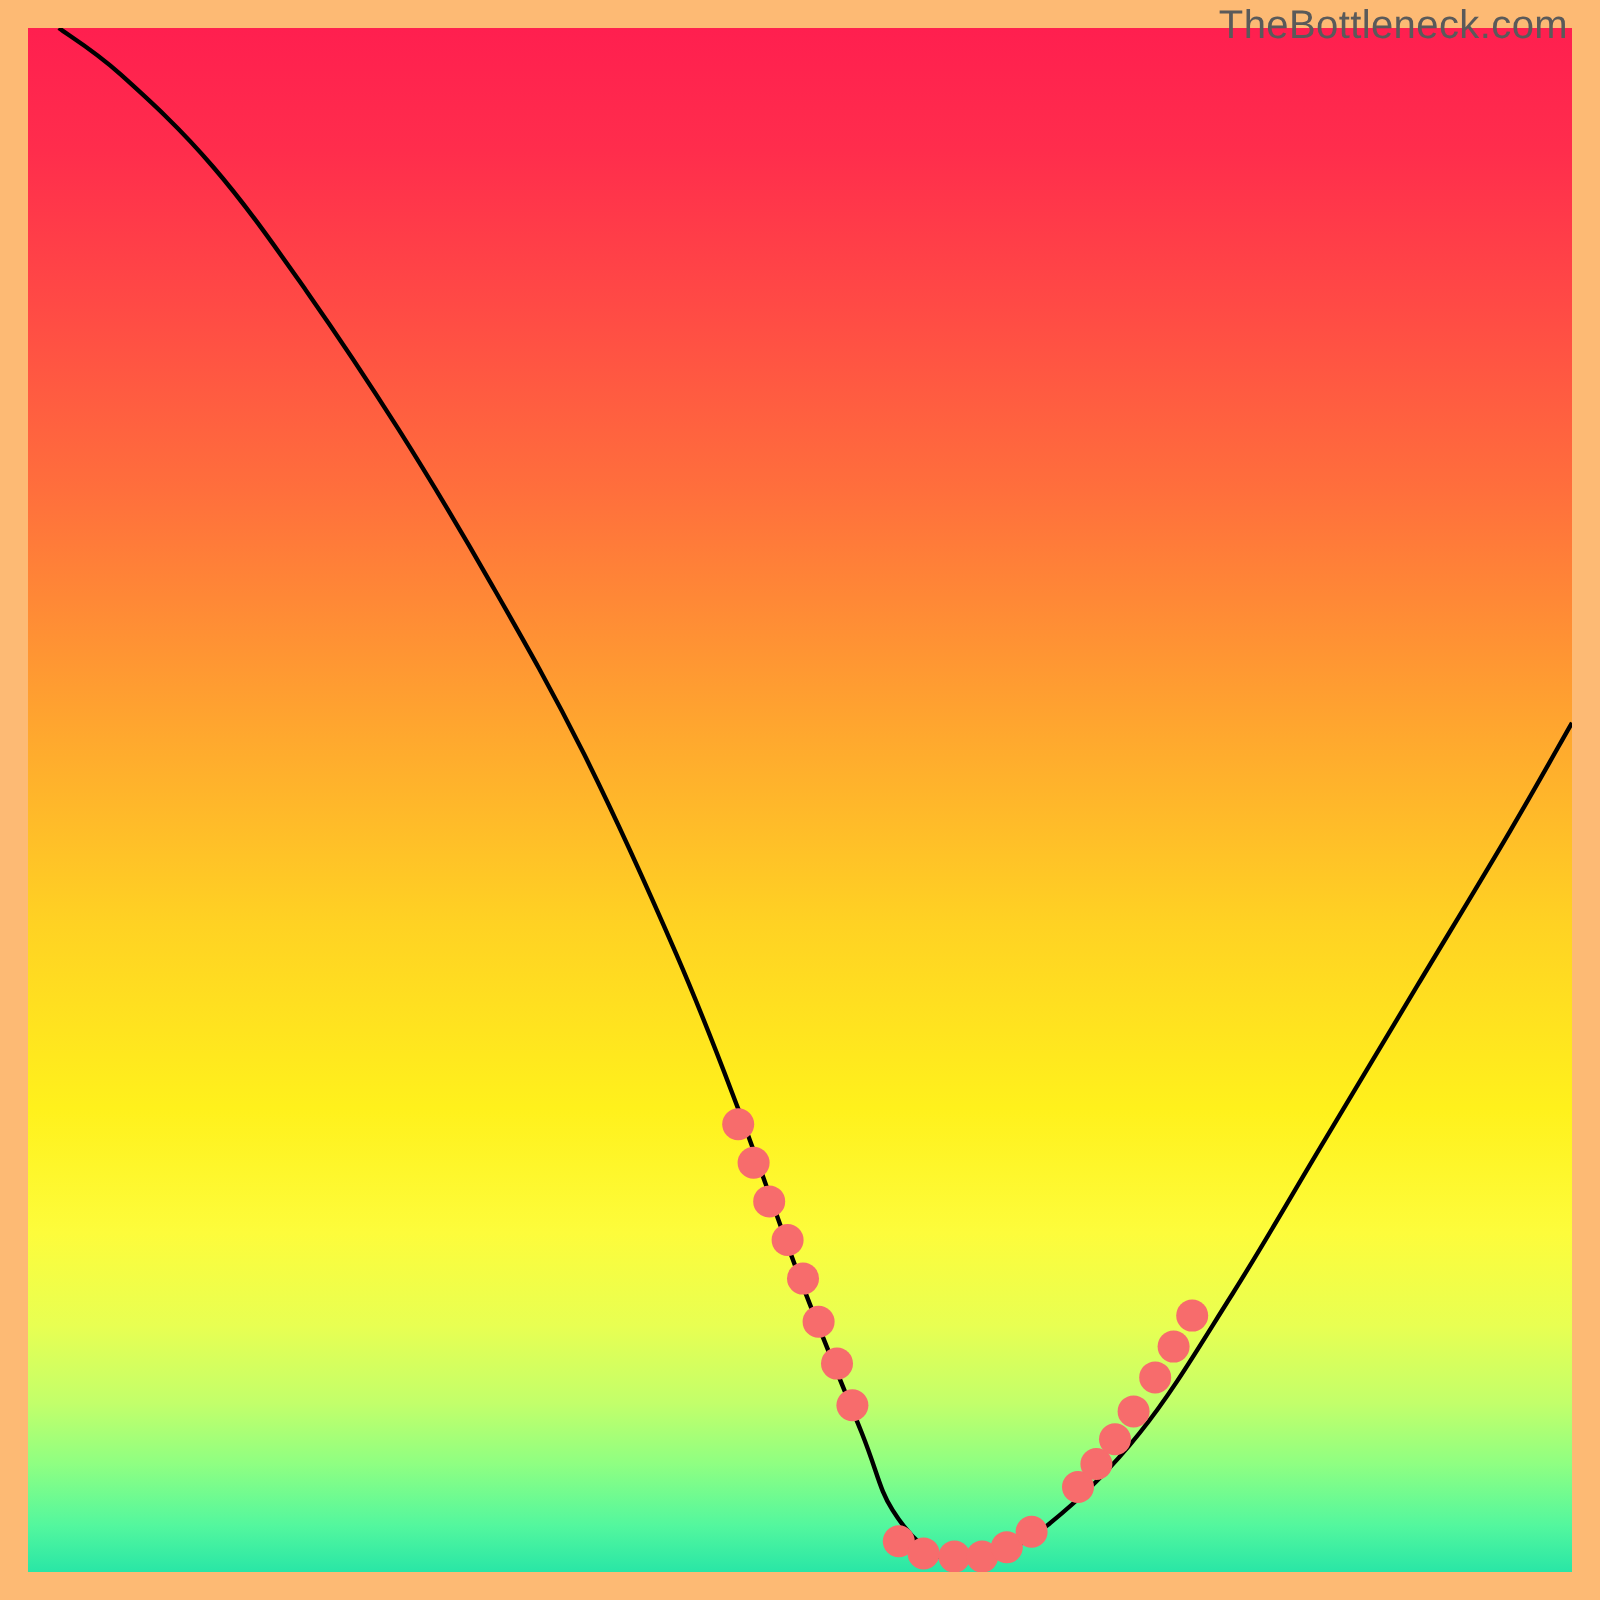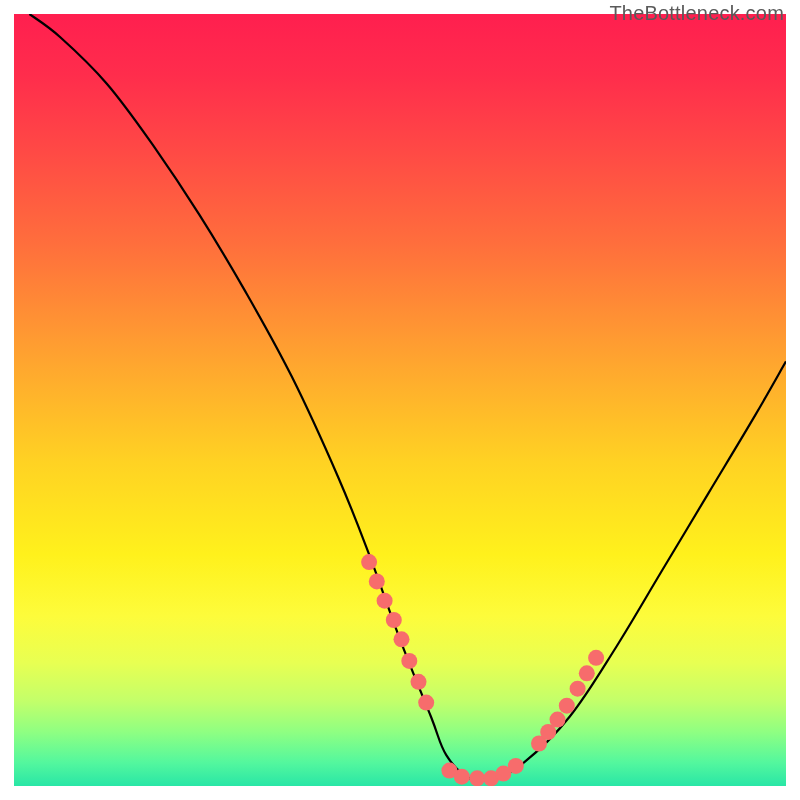--- a/index.html
+++ b/index.html
@@ -1,21 +1,21 @@
 <!DOCTYPE html>
 <html><head>
 <meta charset="utf-8">
 <style>
   * { margin: 0; padding: 0; box-sizing: border-box; }
   html, body { width: 800px; height: 800px; overflow: hidden; background: #000; }
   .frame {
     position: relative;
     width: 800px;
     height: 800px;
-    background: #ffffff;
+    background: #fdba74;
   }
   .plot {
     position: absolute;
     left: 14px;
     top: 14px;
     width: 772px;
     height: 772px;
     overflow: hidden;
   }
   .gradient {

